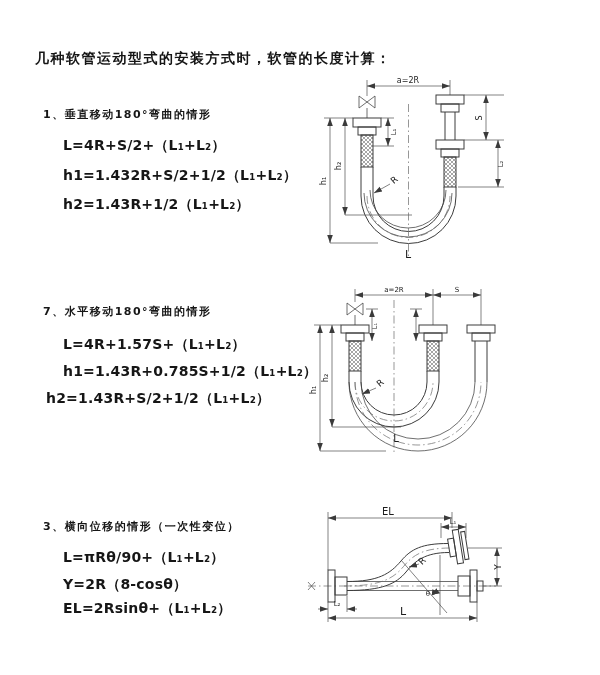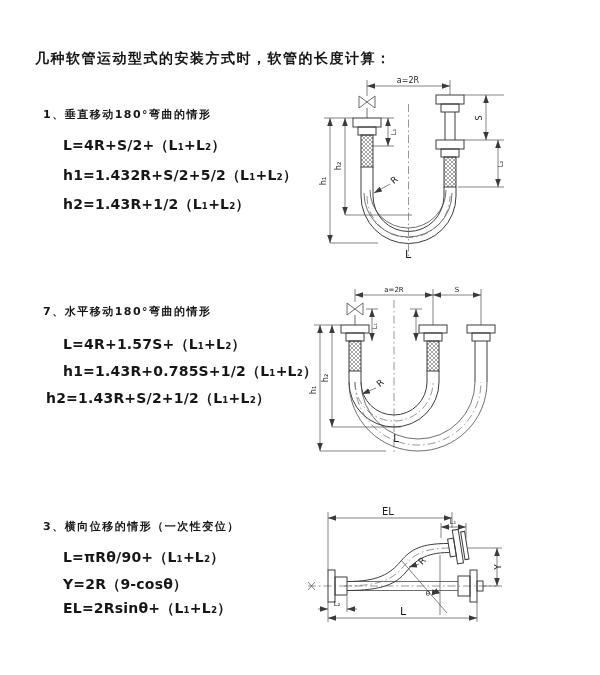--- a/index.html
+++ b/index.html
@@ -18,31 +18,31 @@
   .cl{fill:none;stroke:#6a6a6a;stroke-width:0.7;stroke-dasharray:8 3 1.5 3;}
   .lbl{fill:#1c1c1c;font-family:"DejaVu Sans",sans-serif;}
 </style>
 </head>
 <body>
 
 <div class="t title">几种软管运动型式的安装方式时，软管的长度计算：</div>
 
 <div class="t h" style="left:43px;top:107px">1、垂直移动180°弯曲的情形</div>
 <div class="t f" style="left:63px;top:137px">L=4R+S/2+（L₁+L₂）</div>
-<div class="t f" style="left:63px;top:167px">h1=1.432R+S/2+5/2（L₁+L₂）</div>
+<div class="t f" style="left:63px;top:167px">h1=1.432R+S/2+1/2（L₁+L₂）</div>
 <div class="t f" style="left:63px;top:196px">h2=1.43R+1/2（L₁+L₂）</div>
 
 <div class="t h" style="left:43px;top:304px">7、水平移动180°弯曲的情形</div>
 <div class="t f" style="left:63px;top:336px">L=4R+1.57S+（L₁+L₂）</div>
 <div class="t f" style="left:63px;top:363px">h1=1.43R+0.785S+1/2（L₁+L₂）</div>
 <div class="t f" style="left:46px;top:390px">h2=1.43R+S/2+1/2（L₁+L₂）</div>
 
 <div class="t h" style="left:43px;top:519px">3、横向位移的情形（一次性变位）</div>
 <div class="t f" style="left:63px;top:549px">L=πRθ/90+（L₁+L₂）</div>
-<div class="t f" style="left:63px;top:576px">Y=2R（9-cosθ）</div>
+<div class="t f" style="left:63px;top:576px">Y=2R（8-cosθ）</div>
 <div class="t f" style="left:63px;top:600px">EL=2Rsinθ+（L₁+L₂）</div>
 
 <svg style="left:308px;top:66px" width="292" height="196" viewBox="0 0 292 196">
   <defs>
     <marker id="ar1" viewBox="0 0 8 8" refX="8" refY="4" markerWidth="8" markerHeight="8" markerUnits="userSpaceOnUse" orient="auto-start-reverse">
       <path d="M0,1.2 L8,4 L0,6.8 Z" fill="#3a3a3a"></path>
     </marker>
     <pattern id="ht1" patternUnits="userSpaceOnUse" width="4" height="4">
       <path d="M0,0 L4,4 M4,0 L0,4" stroke="#6a6a6a" stroke-width="0.6"></path>
     </pattern>

